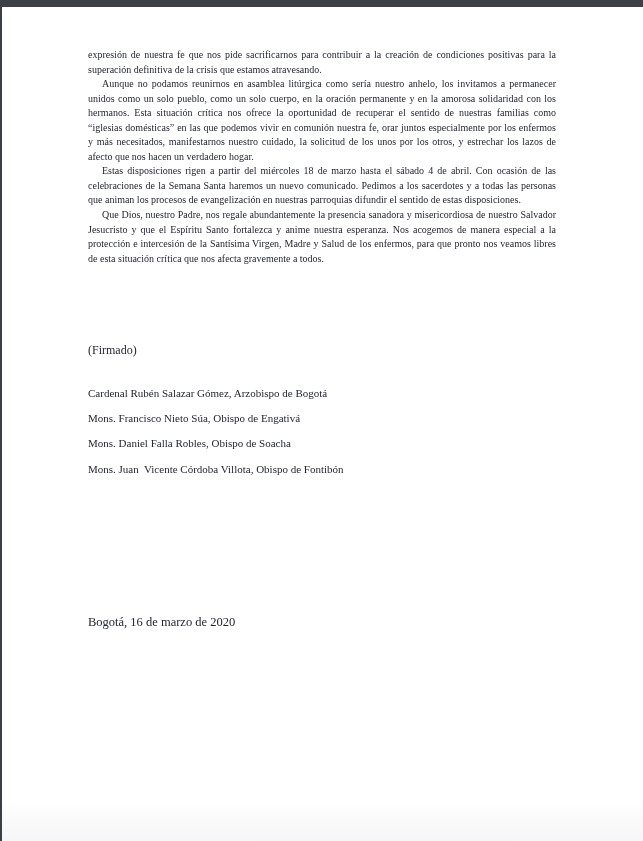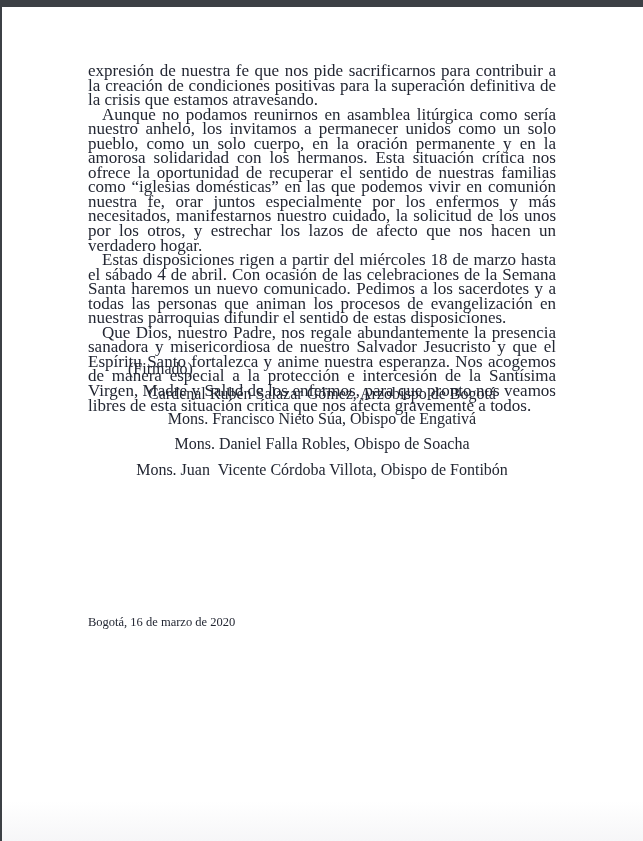--- a/index.html
+++ b/index.html
@@ -33,47 +33,45 @@
     background: linear-gradient(to bottom, rgba(246,246,248,0) 0%, #f6f6f8 100%);
     pointer-events: none;
   }
   .content {
     position: absolute;
     left: 88px;
     width: 468px;
     color: #232733;
   }
   .body-text {
-    top: 64px;
-    font-size: 17px;
+    top: 48px;
+    font-size: 10px;
     line-height: 14.55px;
   }
   .body-text p {
     margin: 0;
     text-align: justify;
     text-indent: 14px;
   }
   .body-text p.no-indent {
     text-indent: 0;
   }
   .firmado {
-    top: 362px;
-    font-size: 16px;
+    top: 343px;
+    font-size: 12px;
     line-height: 14px;
-    margin-left: 40px;
   }
   .signatures {
     top: 387px;
   }
   .sig {
-    font-size: 16px;
+    font-size: 11px;
     line-height: 13.5px;
     margin-bottom: 11.7px;
     white-space: pre;
-    text-align: center;
   }
   .dateline {
     top: 575px;
     font-size: 12.5px;
     line-height: 14px;
     margin-top: 40px;
   }
 </style>
 </head>
 <body>

